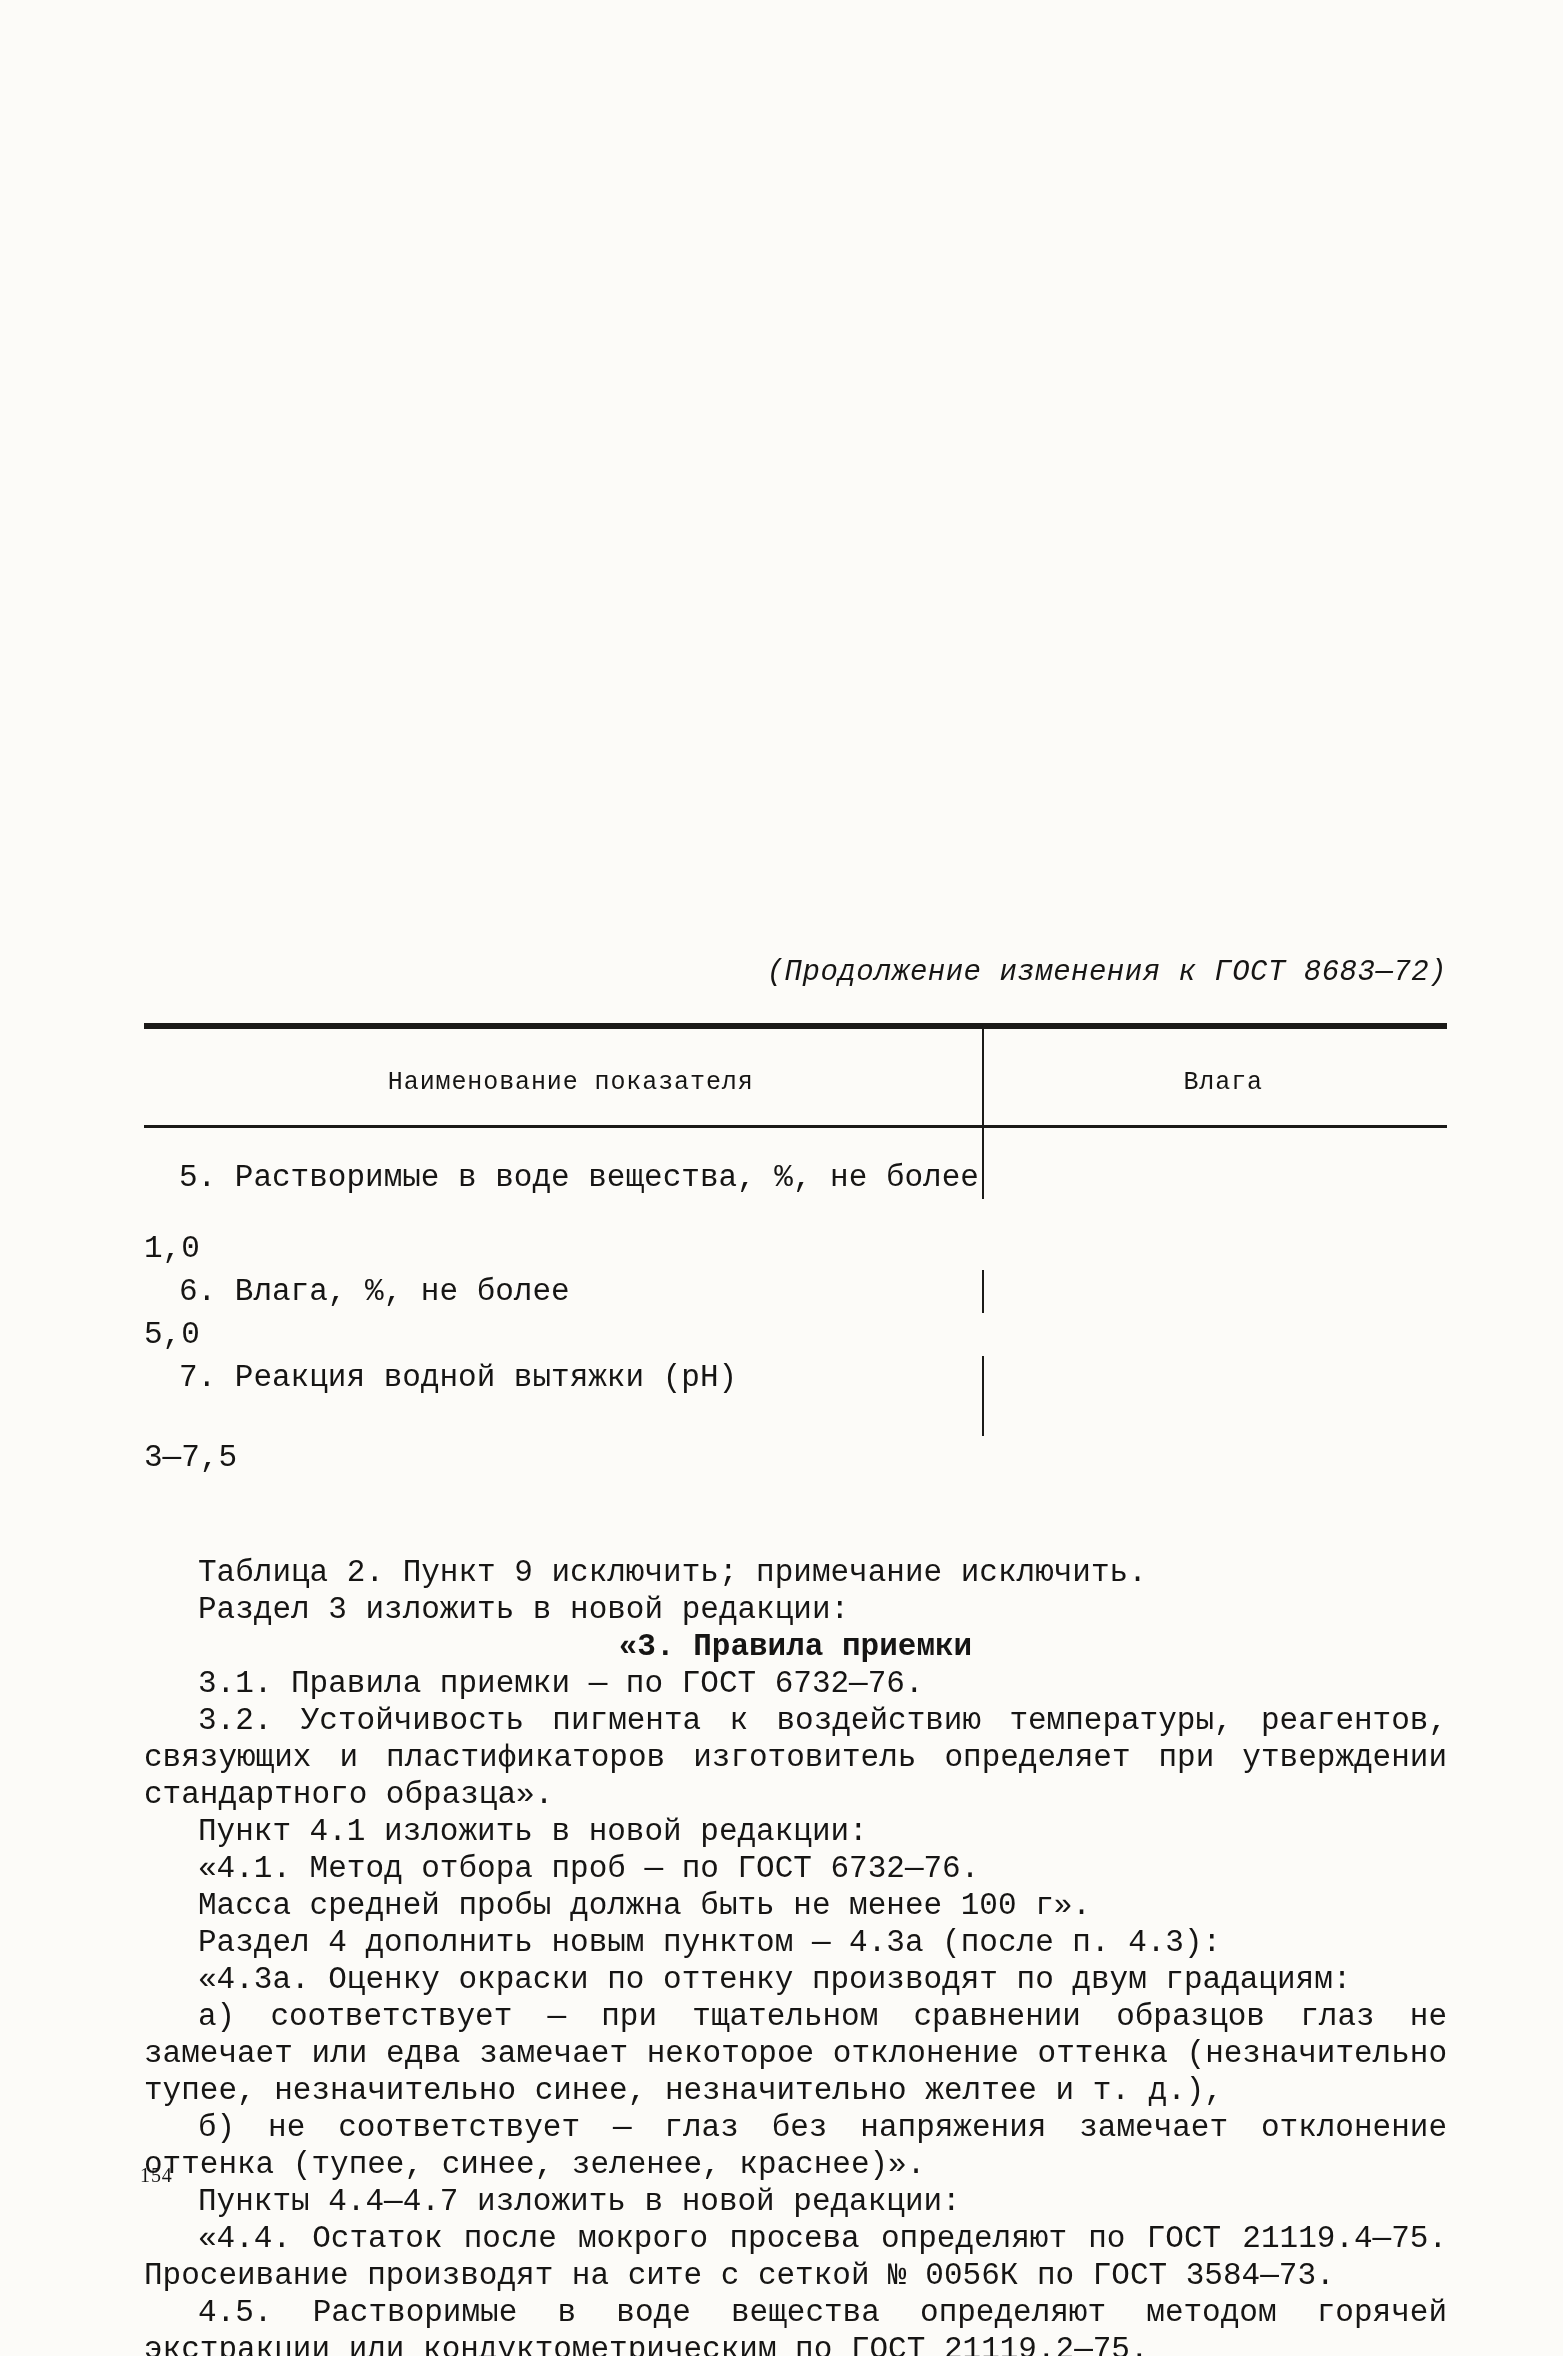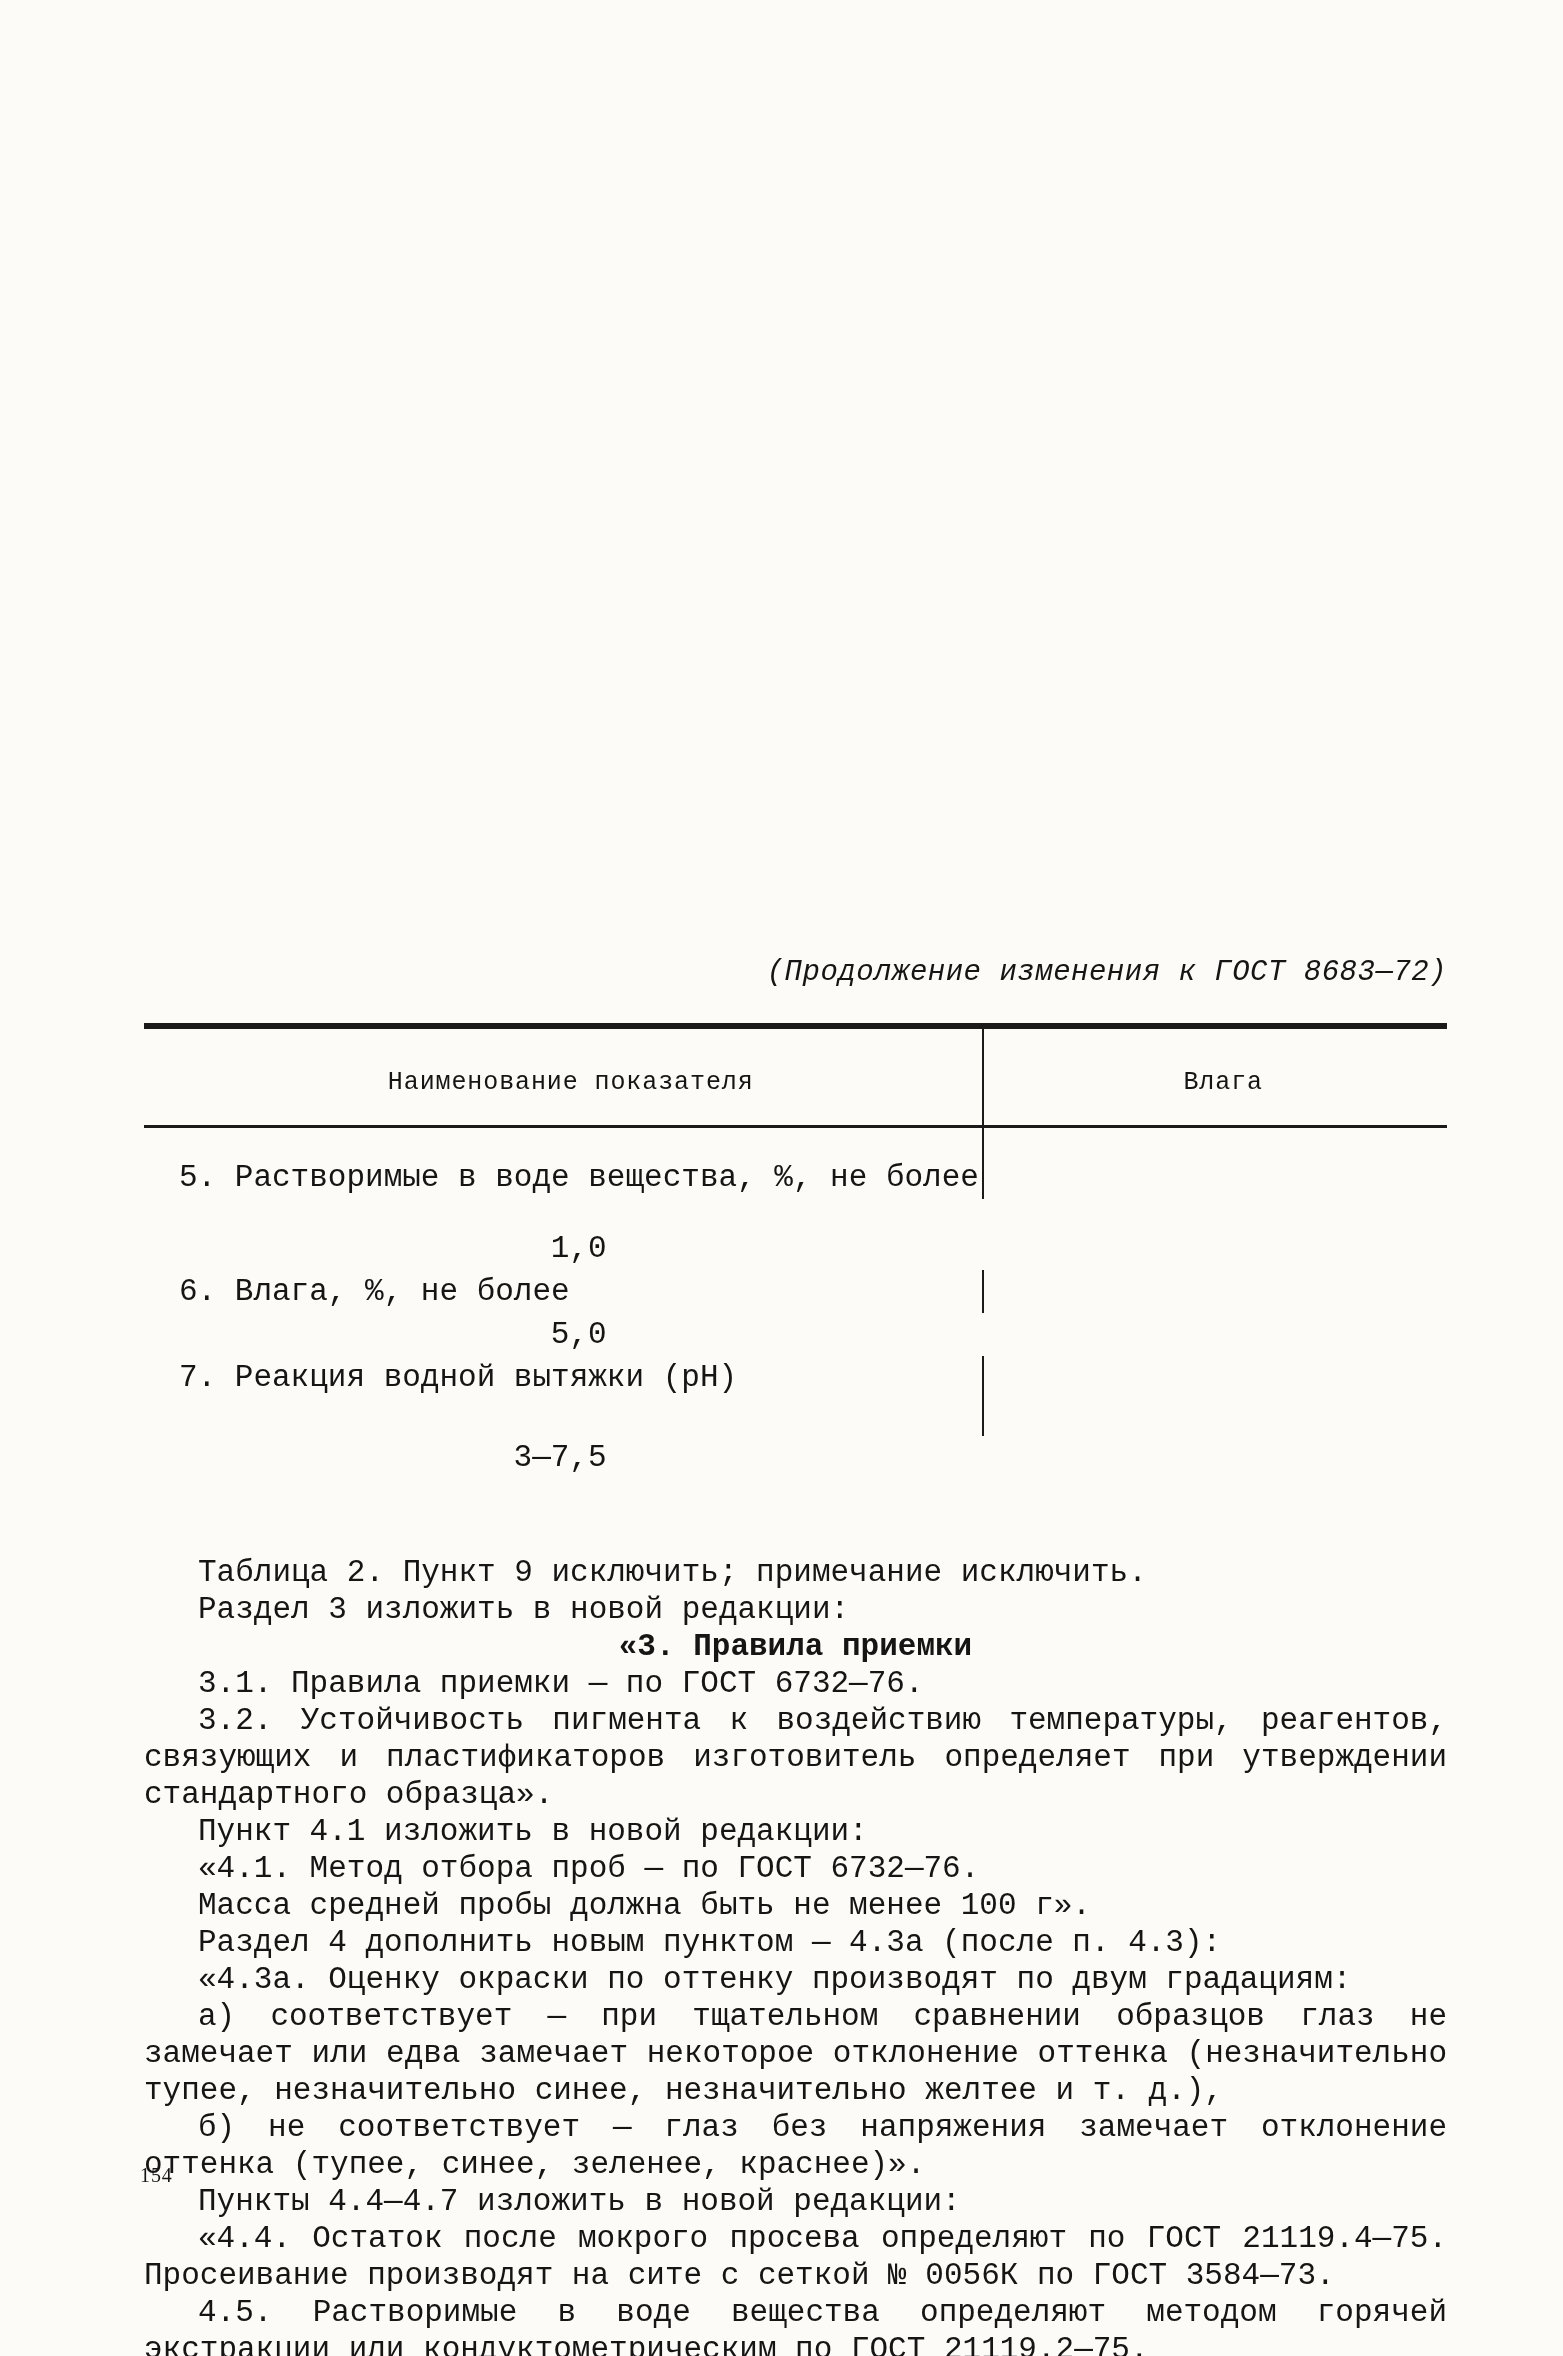--- a/index.html
+++ b/index.html
@@ -56,21 +56,21 @@
     letter-spacing: 0.9px;
     padding: 39px 0 28px 15px;
   }
   .t-row {
     display: flex;
     font-size: 31px;
     line-height: 43px;
     flex-direction: column;
   }
   .t-row .c1 { padding-left: 35px; }
-  .t-row .c2 { text-align: right; }
+  .t-row .c2 { text-align: left; }
   .t-row:first-child .c1, .t-row:first-child .c2 { padding-top: 28px; }
   .t-row:last-child  .c1, .t-row:last-child  .c2 { padding-bottom: 37px; }
 
   
   .body-text {
     margin-top: 38px;
     font-size: 31px;
     line-height: 37px;
   }
   .body-text p {

